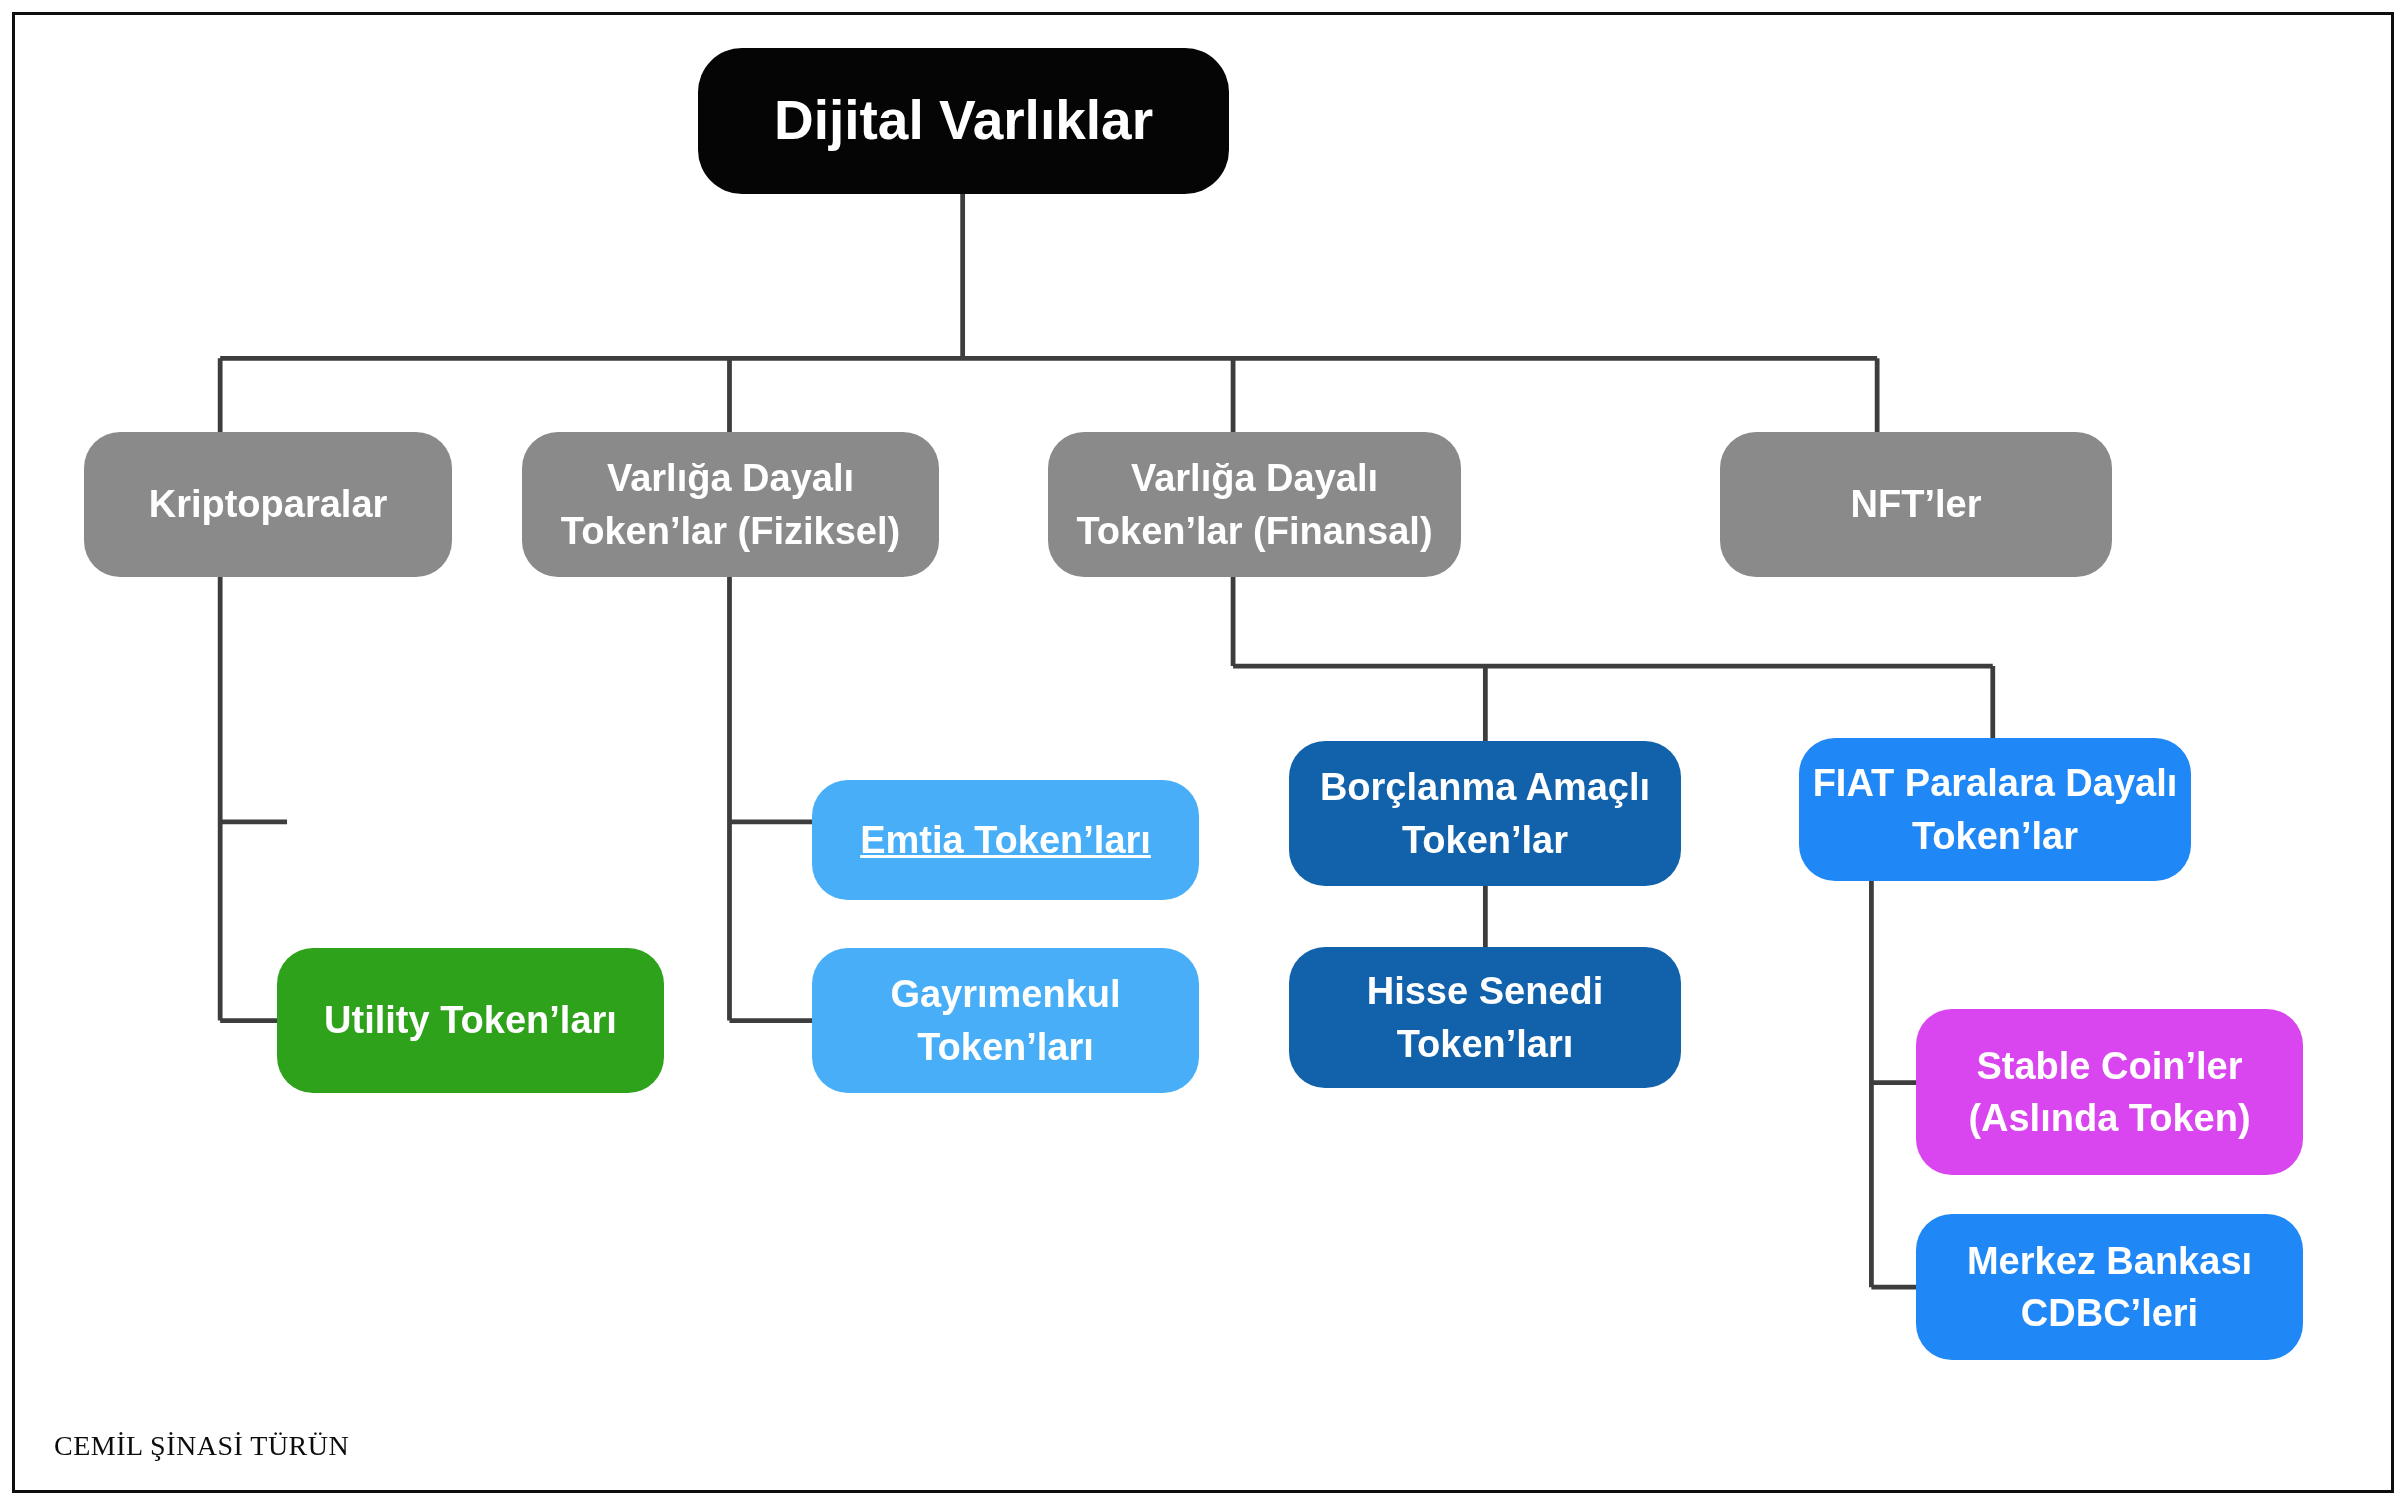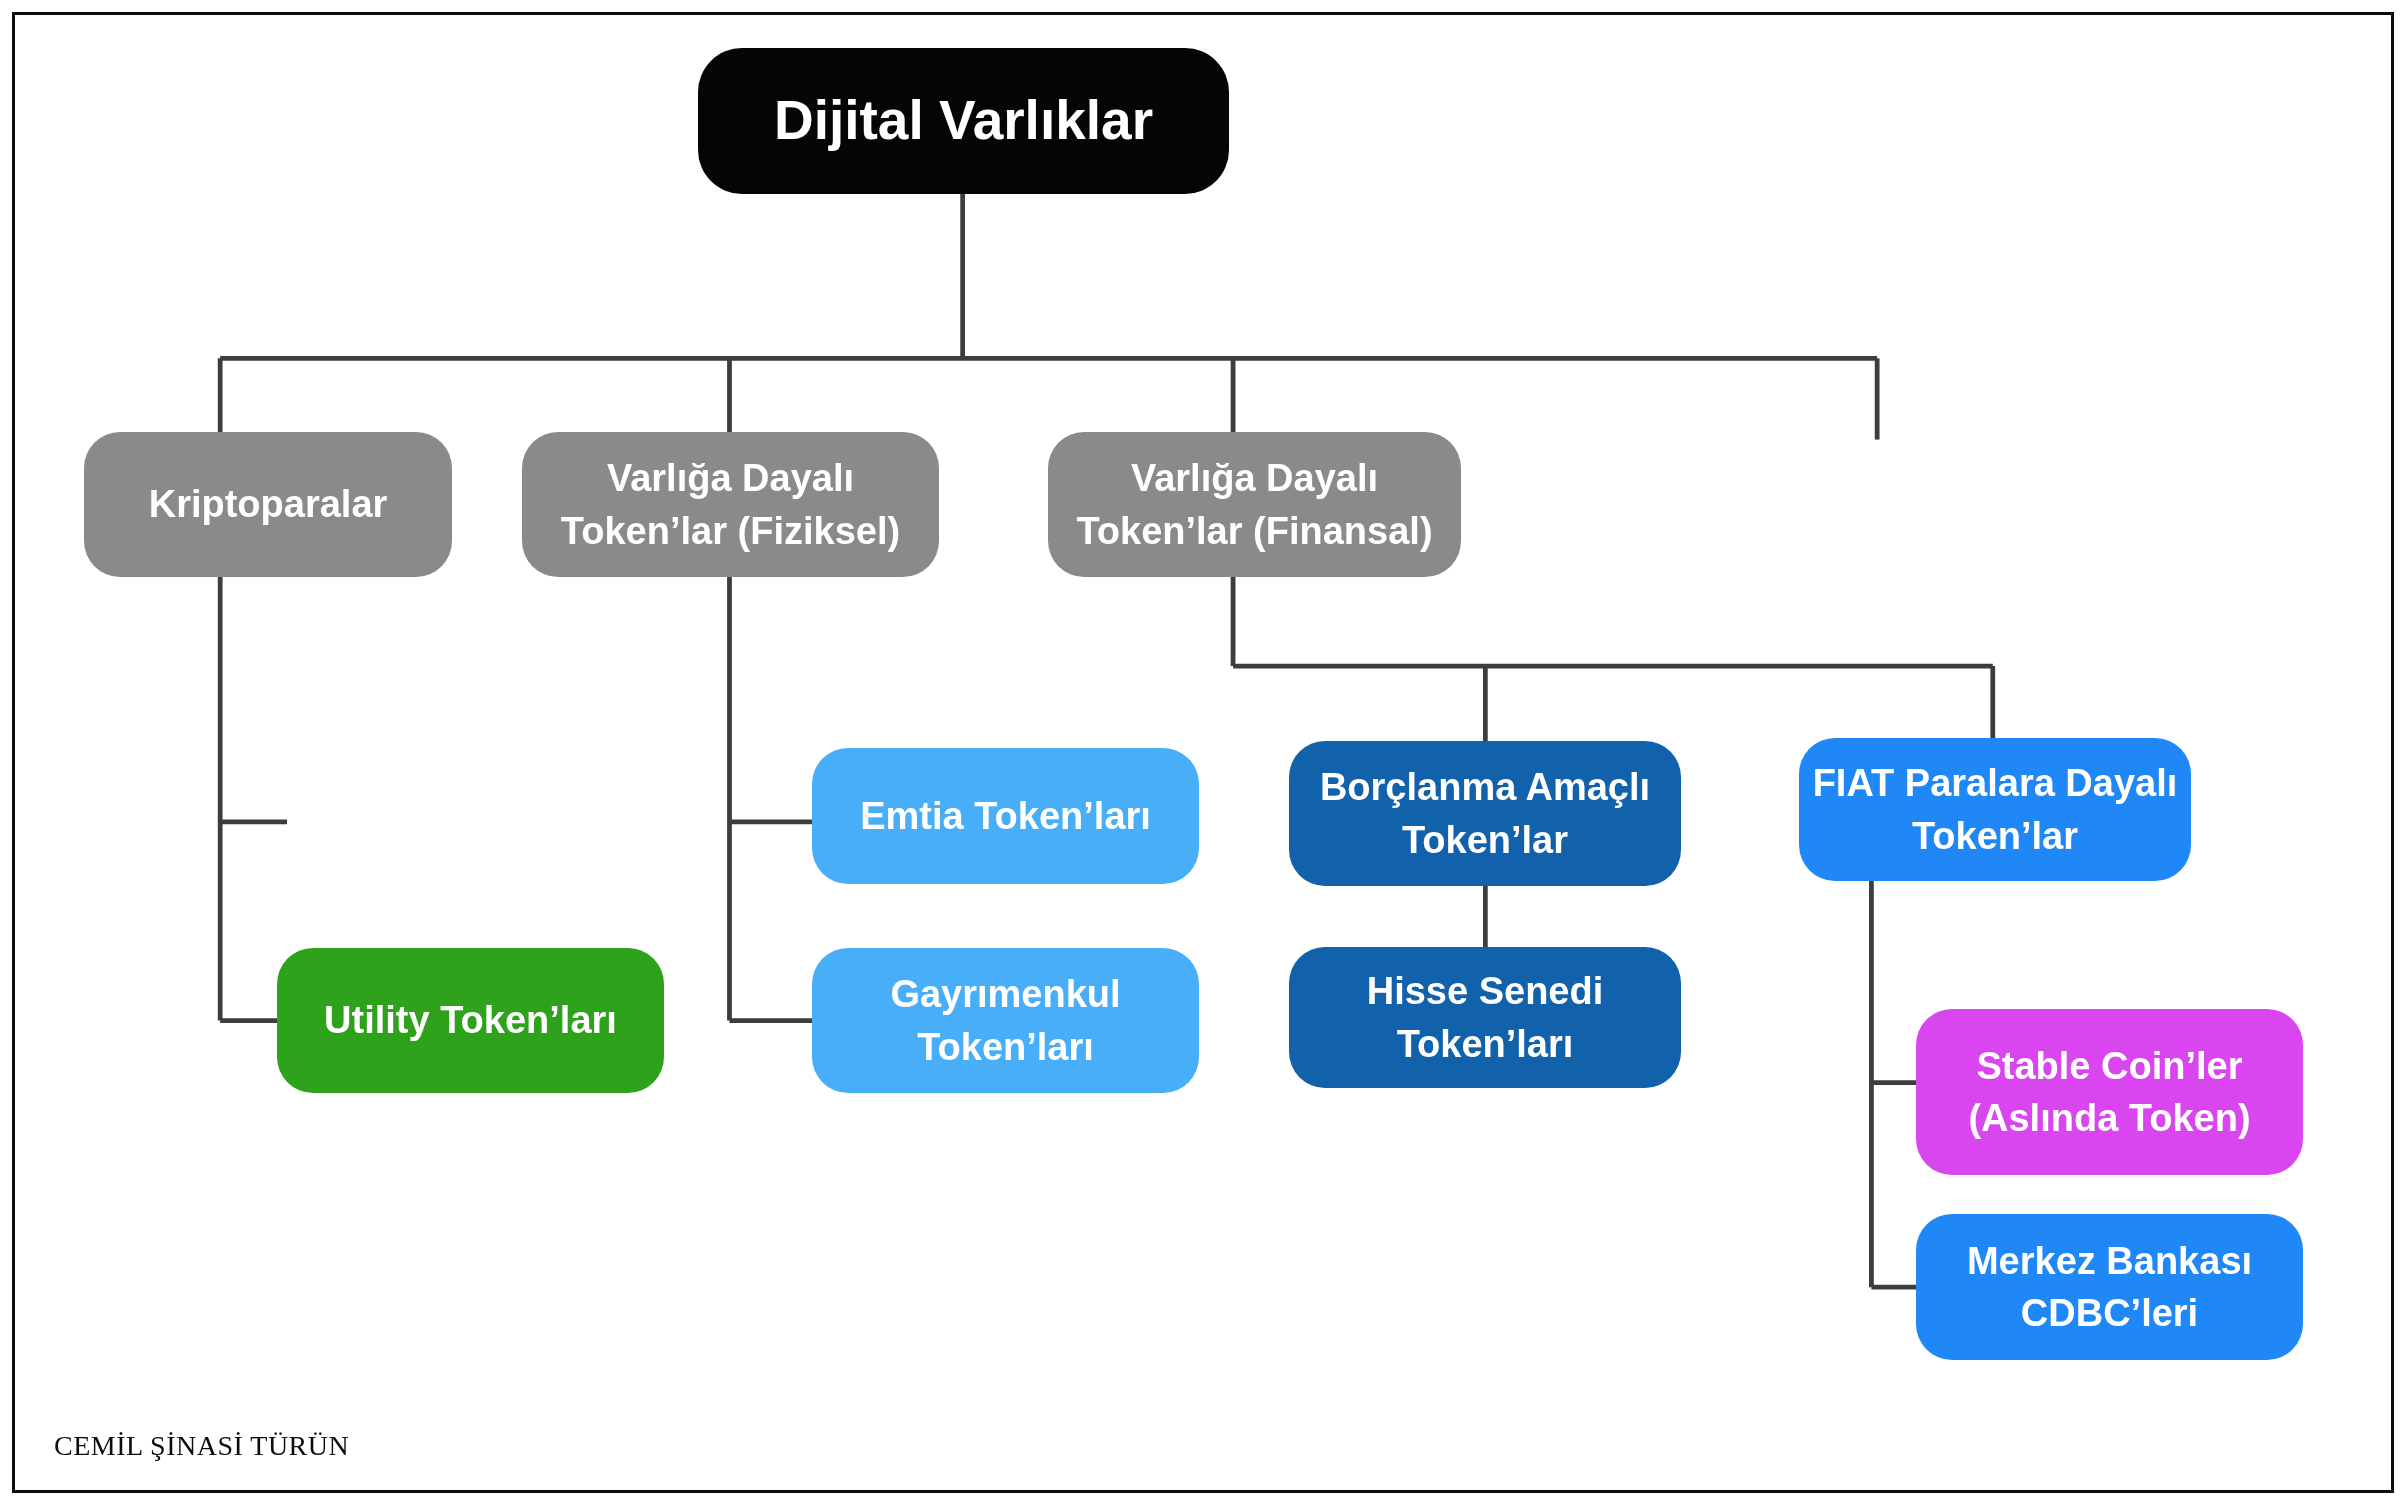--- a/index.html
+++ b/index.html
@@ -73,25 +73,26 @@
   <div class="node root" style="left: 698px; top: 48px; width: 531px; height: 146px; background-color: rgb(5, 5, 5);">Dijital Varlıklar</div>
 
   <div class="node" style="left: 84px; top: 432px; width: 368px; height: 145px; background-color: rgb(138, 138, 138);">Kriptoparalar</div>
 
   <div class="node" style="left: 522px; top: 432px; width: 417px; height: 145px; background-color: rgb(138, 138, 138);">Varlığa Dayalı
 Token’lar (Fiziksel)</div>
 
   <div class="node" style="left: 1048px; top: 432px; width: 413px; height: 145px; background-color: rgb(138, 138, 138);">Varlığa Dayalı
 Token’lar (Finansal)</div>
 
+  <div class="node" style="left: 1720px; top: 432px; width: 392px; height: 145px; background-color: rgb(138, 138, 138);">NFT’ler</div>
 
 
   <div class="node" style="left: 277px; top: 948px; width: 387px; height: 145px; background-color: rgb(46, 162, 27);">Utility Token’ları</div>
 
-  <div class="node" style="left: 812px; top: 748px; width: 387px; height: 136px; background-color: rgb(71, 174, 247);">Emtia Token’ları</div>
+  <div class="node" style="left: 812px; top: 780px; width: 387px; height: 120px; background-color: rgb(71, 174, 247); text-decoration: underline;">Emtia Token’ları</div>
 
   <div class="node" style="left: 812px; top: 948px; width: 387px; height: 145px; background-color: rgb(71, 174, 247);">Gayrımenkul
 Token’ları</div>
 
   <div class="node" style="left: 1289px; top: 741px; width: 392px; height: 145px; background-color: rgb(17, 97, 171);">Borçlanma Amaçlı
 Token’lar</div>
 
   <div class="node" style="left: 1289px; top: 947px; width: 392px; height: 141px; background-color: rgb(17, 97, 171);">Hisse Senedi
 Token’ları</div>
 

